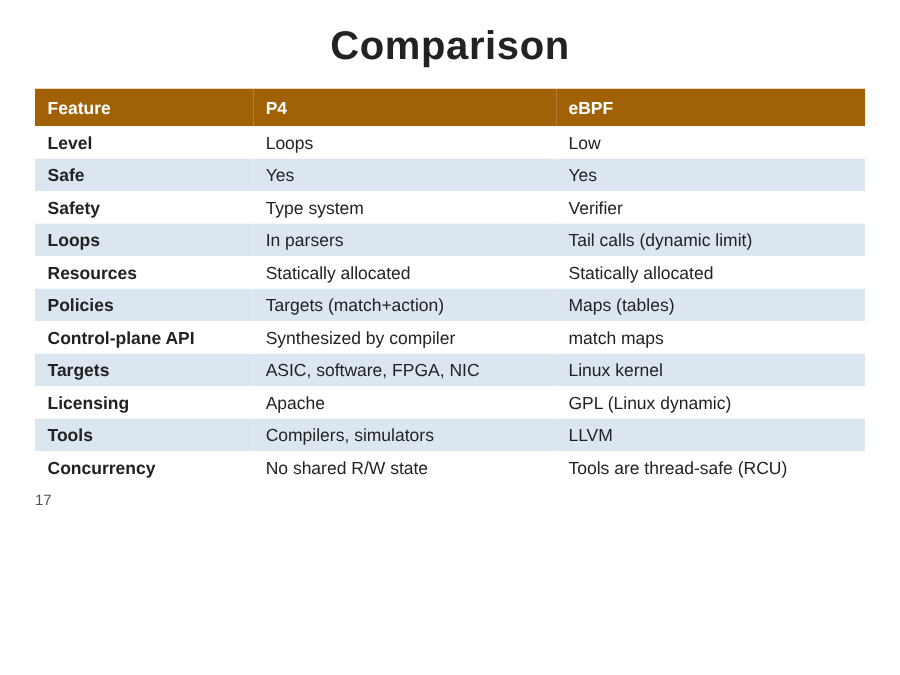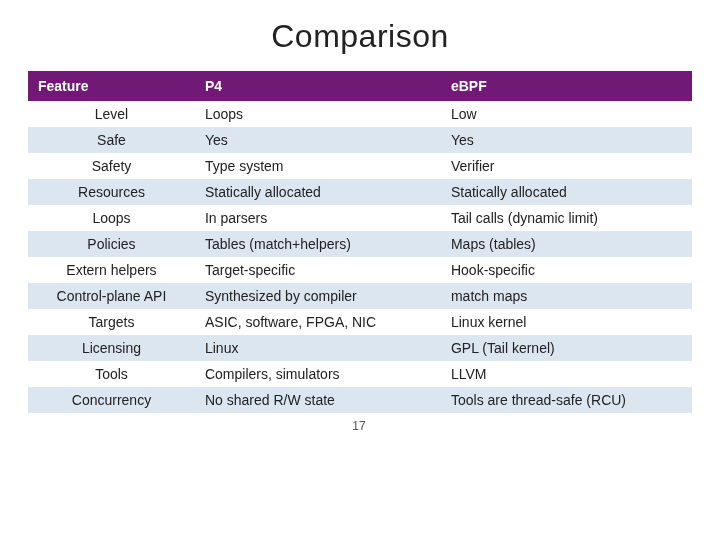--- a/index.html
+++ b/index.html
@@ -13,55 +13,54 @@
     .page {
       width: 720px;
       height: 540px;
       display: flex;
       flex-direction: column;
       align-items: center;
       padding: 18px 28px 10px 28px;
     }
     .title {
       font-size: 32px;
-      font-weight: normal;
+      font-weight: bold;
       color: #222;
       margin-bottom: 16px;
       letter-spacing: 0.5px;
     }
     table {
       width: 100%;
       border-collapse: collapse;
       font-size: 14px;
     }
     thead tr th {
-      background-color: #701a75;
+      background-color: #a16207;
       color: #fff;
       padding: 7px 10px;
       text-align: left;
       font-weight: bold;
     }
     tbody tr td {
       padding: 5px 10px;
       color: #222;
       vertical-align: top;
     }
     tbody tr:nth-child(odd) td {
       background-color: #fff;
     }
     tbody tr:nth-child(even) td {
       background-color: #DCE6F1;
     }
     tbody tr td:first-child {
-      font-weight: normal;
-      text-align: center;
+      font-weight: bold;
     }
     .page-num {
       width: 100%;
-      text-align: center;
+      text-align: left;
       font-size: 12px;
       color: #555;
       margin-top: 6px;
       padding-right: 2px;
     }
   </style>
 </head>
 <body>
 
 <div class="page">
@@ -84,53 +83,48 @@
           <td>Safe</td>
           <td>Yes</td>
           <td>Yes</td>
         </tr>
         <tr>
           <td>Safety</td>
           <td>Type system</td>
           <td>Verifier</td>
         </tr>
         <tr>
+          <td>Loops</td>
+          <td>In parsers</td>
+          <td>Tail calls (dynamic limit)</td>
+        </tr>
+        <tr>
           <td>Resources</td>
           <td>Statically allocated</td>
           <td>Statically allocated</td>
         </tr>
         <tr>
-          <td>Loops</td>
-          <td>In parsers</td>
-          <td>Tail calls (dynamic limit)</td>
-        </tr>
-        <tr>
           <td>Policies</td>
-          <td>Tables (match+helpers)</td>
+          <td>Targets (match+action)</td>
           <td>Maps (tables)</td>
-        </tr>
-        <tr>
-          <td>Extern helpers</td>
-          <td>Target-specific</td>
-          <td>Hook-specific</td>
         </tr>
         <tr>
           <td>Control-plane API</td>
           <td>Synthesized by compiler</td>
           <td>match maps</td>
         </tr>
         <tr>
           <td>Targets</td>
           <td>ASIC, software, FPGA, NIC</td>
           <td>Linux kernel</td>
         </tr>
         <tr>
           <td>Licensing</td>
-          <td>Linux</td>
-          <td>GPL (Tail kernel)</td>
+          <td>Apache</td>
+          <td>GPL (Linux dynamic)</td>
         </tr>
         <tr>
           <td>Tools</td>
           <td>Compilers, simulators</td>
           <td>LLVM</td>
         </tr>
         <tr>
           <td>Concurrency</td>
           <td>No shared R/W state</td>
           <td>Tools are thread-safe (RCU)</td>

